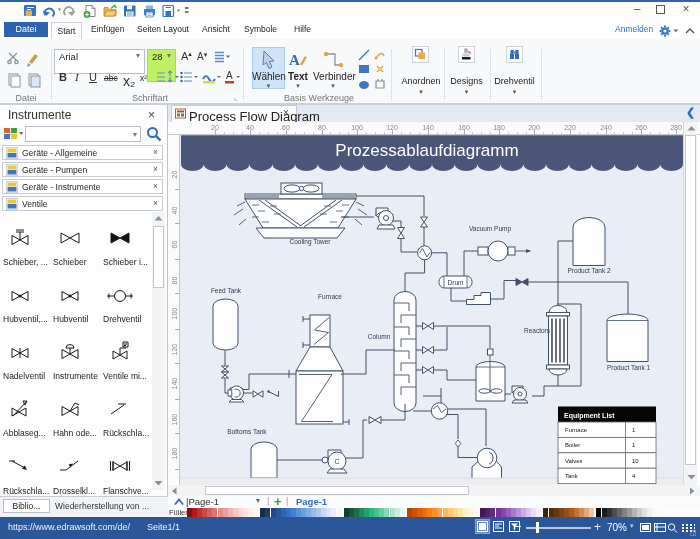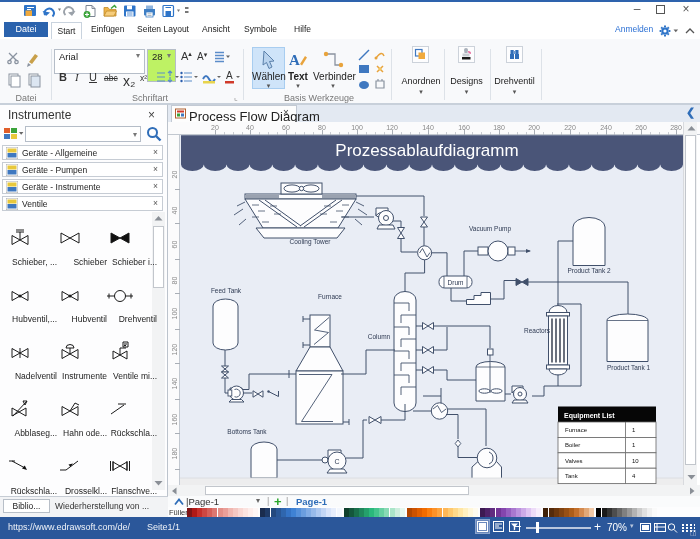--- a/index.html
+++ b/index.html
@@ -4,21 +4,21 @@
 *{margin:0;padding:0;box-sizing:border-box;}
 html,body{width:700px;height:539px;overflow:hidden;font-family:"Liberation Sans",sans-serif;background:#fff;}
 #app{position:relative;width:700px;height:539px;background:#fff;overflow:hidden;}
 .a{position:absolute;}
 .tick{position:absolute;background:#a9aeb6;}
 .rnum{position:absolute;font-size:7px;color:#888;}
 .glabel{position:absolute;bottom:1px;font-size:9px;color:#777;text-align:center;}
 .gsep{position:absolute;top:4px;height:51px;width:1px;background:#dde2e8;}
 .librow{position:absolute;left:2px;width:161px;height:15px;background:#fff;border:1px solid #c6ccd4;font-size:8.5px;color:#222;}
 .sym{position:absolute;width:50px;text-align:center;}
-.symlab{position:absolute;width:54px;text-align:right;font-size:8.5px;color:#222;white-space:nowrap;overflow:hidden;}
+.symlab{position:absolute;width:54px;text-align:left;font-size:8.5px;color:#222;white-space:nowrap;overflow:hidden;}
 svg{display:block;}
 </style></head><body>
 <div id="app">
 
 <div class="a" style="left:0;top:0;width:700px;height:21px;background:#fff;border-top:2px solid #2e63ad;"></div>
 <svg class="a" style="left:24px;top:3px;" width="175" height="16" viewBox="0 0 175 16">
  <rect x="0" y="2" width="12" height="11" rx="1" fill="#2e74c8"></rect>
       <rect x="1.5" y="7.5" width="6.5" height="5.5" fill="#f0a93c"></rect>
       <path d="M3,4.5 h7 M3,6.5 h4" stroke="#fff" stroke-width="1" fill="none"></path>
  <path d="M21,12 a4.6,4.6 0 1 1 7.5,1.5" stroke="#2e74c8" stroke-width="2" fill="none"></path>

